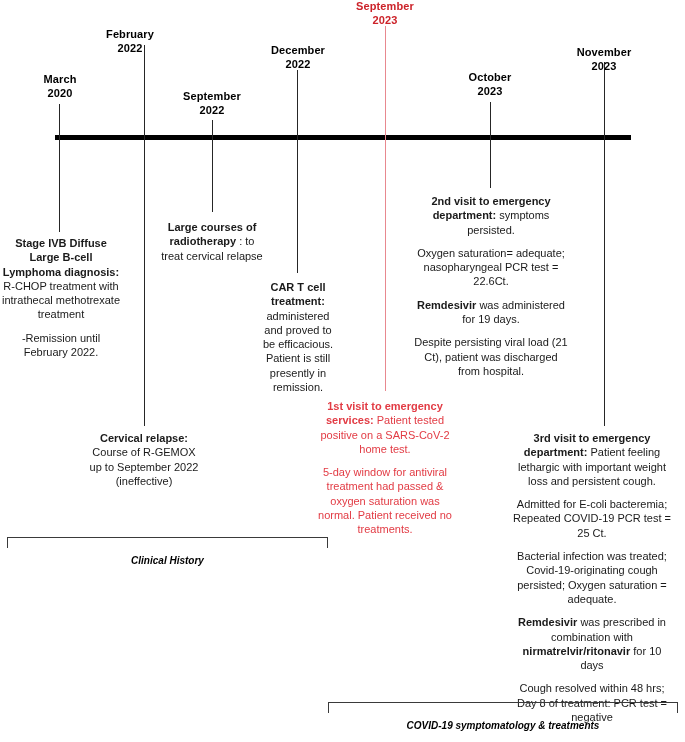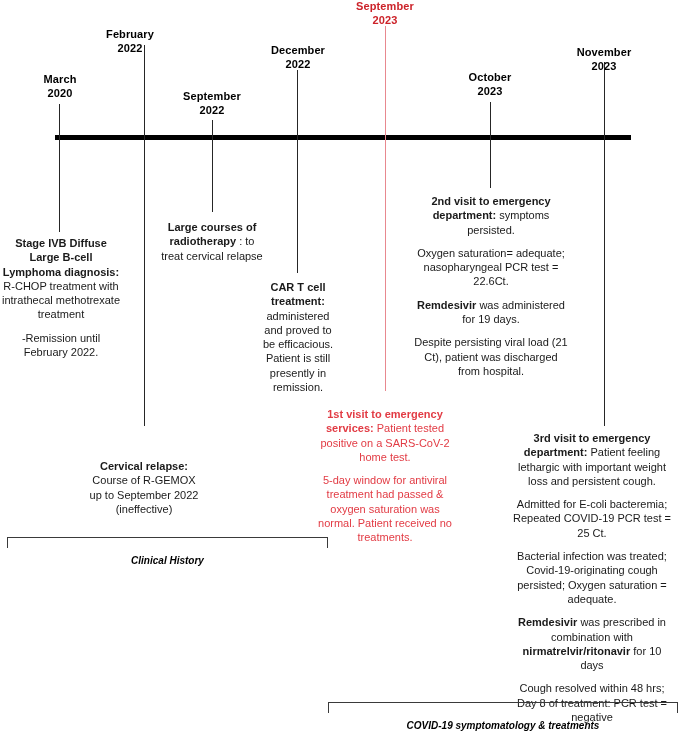--- a/index.html
+++ b/index.html
@@ -48,21 +48,20 @@
   
   .event {
     position: absolute;
     font-size: 11px;
     line-height: 1.3;
     text-align: center;
     color: #1a1a1a;
   }
   .event.red {
     color: #e23b44;
-    margin-top: 8px;
   }
   .event b {
     font-weight: bold;
   }
   .event p {
     margin: 0 0 9px 0;
   }
   .event p:last-child {
     margin-bottom: 0;
   }
@@ -141,21 +140,21 @@
   </div>
 
   <div class="event" style="left:160px; top:220px; width:104px;">
     <p><b>Large courses of radiotherapy</b><span> : to treat cervical relapse</span></p>
   </div>
 
   <div class="event" style="left:257px; top:280px; width:82px;">
     <p><b>CAR T cell treatment:</b><span> administered and proved to be efficacious. Patient is still presently in remission.</span></p>
   </div>
 
-  <div class="event" style="left:85px; top:431px; width:118px;margin-top:28px;">
+  <div class="event" style="left:85px; top:431px; width:118px;">
     <p><b>Cervical relapse:</b><span> Course of R-GEMOX up to September 2022 (ineffective)</span></p>
   </div>
 
   <div class="event red" style="left:313px; top:399px; width:144px;">
     <p><b>1st visit to emergency services:</b><span> Patient tested positive on a SARS-CoV-2 home test.</span></p>
     <p>5-day window for antiviral treatment had passed &amp; oxygen saturation was normal. Patient received no treatments.</p>
   </div>
 
   <div class="event" style="left:412px; top:194px; width:158px;">
     <p><b>2nd visit to emergency department:</b><span> symptoms persisted.</span></p>

